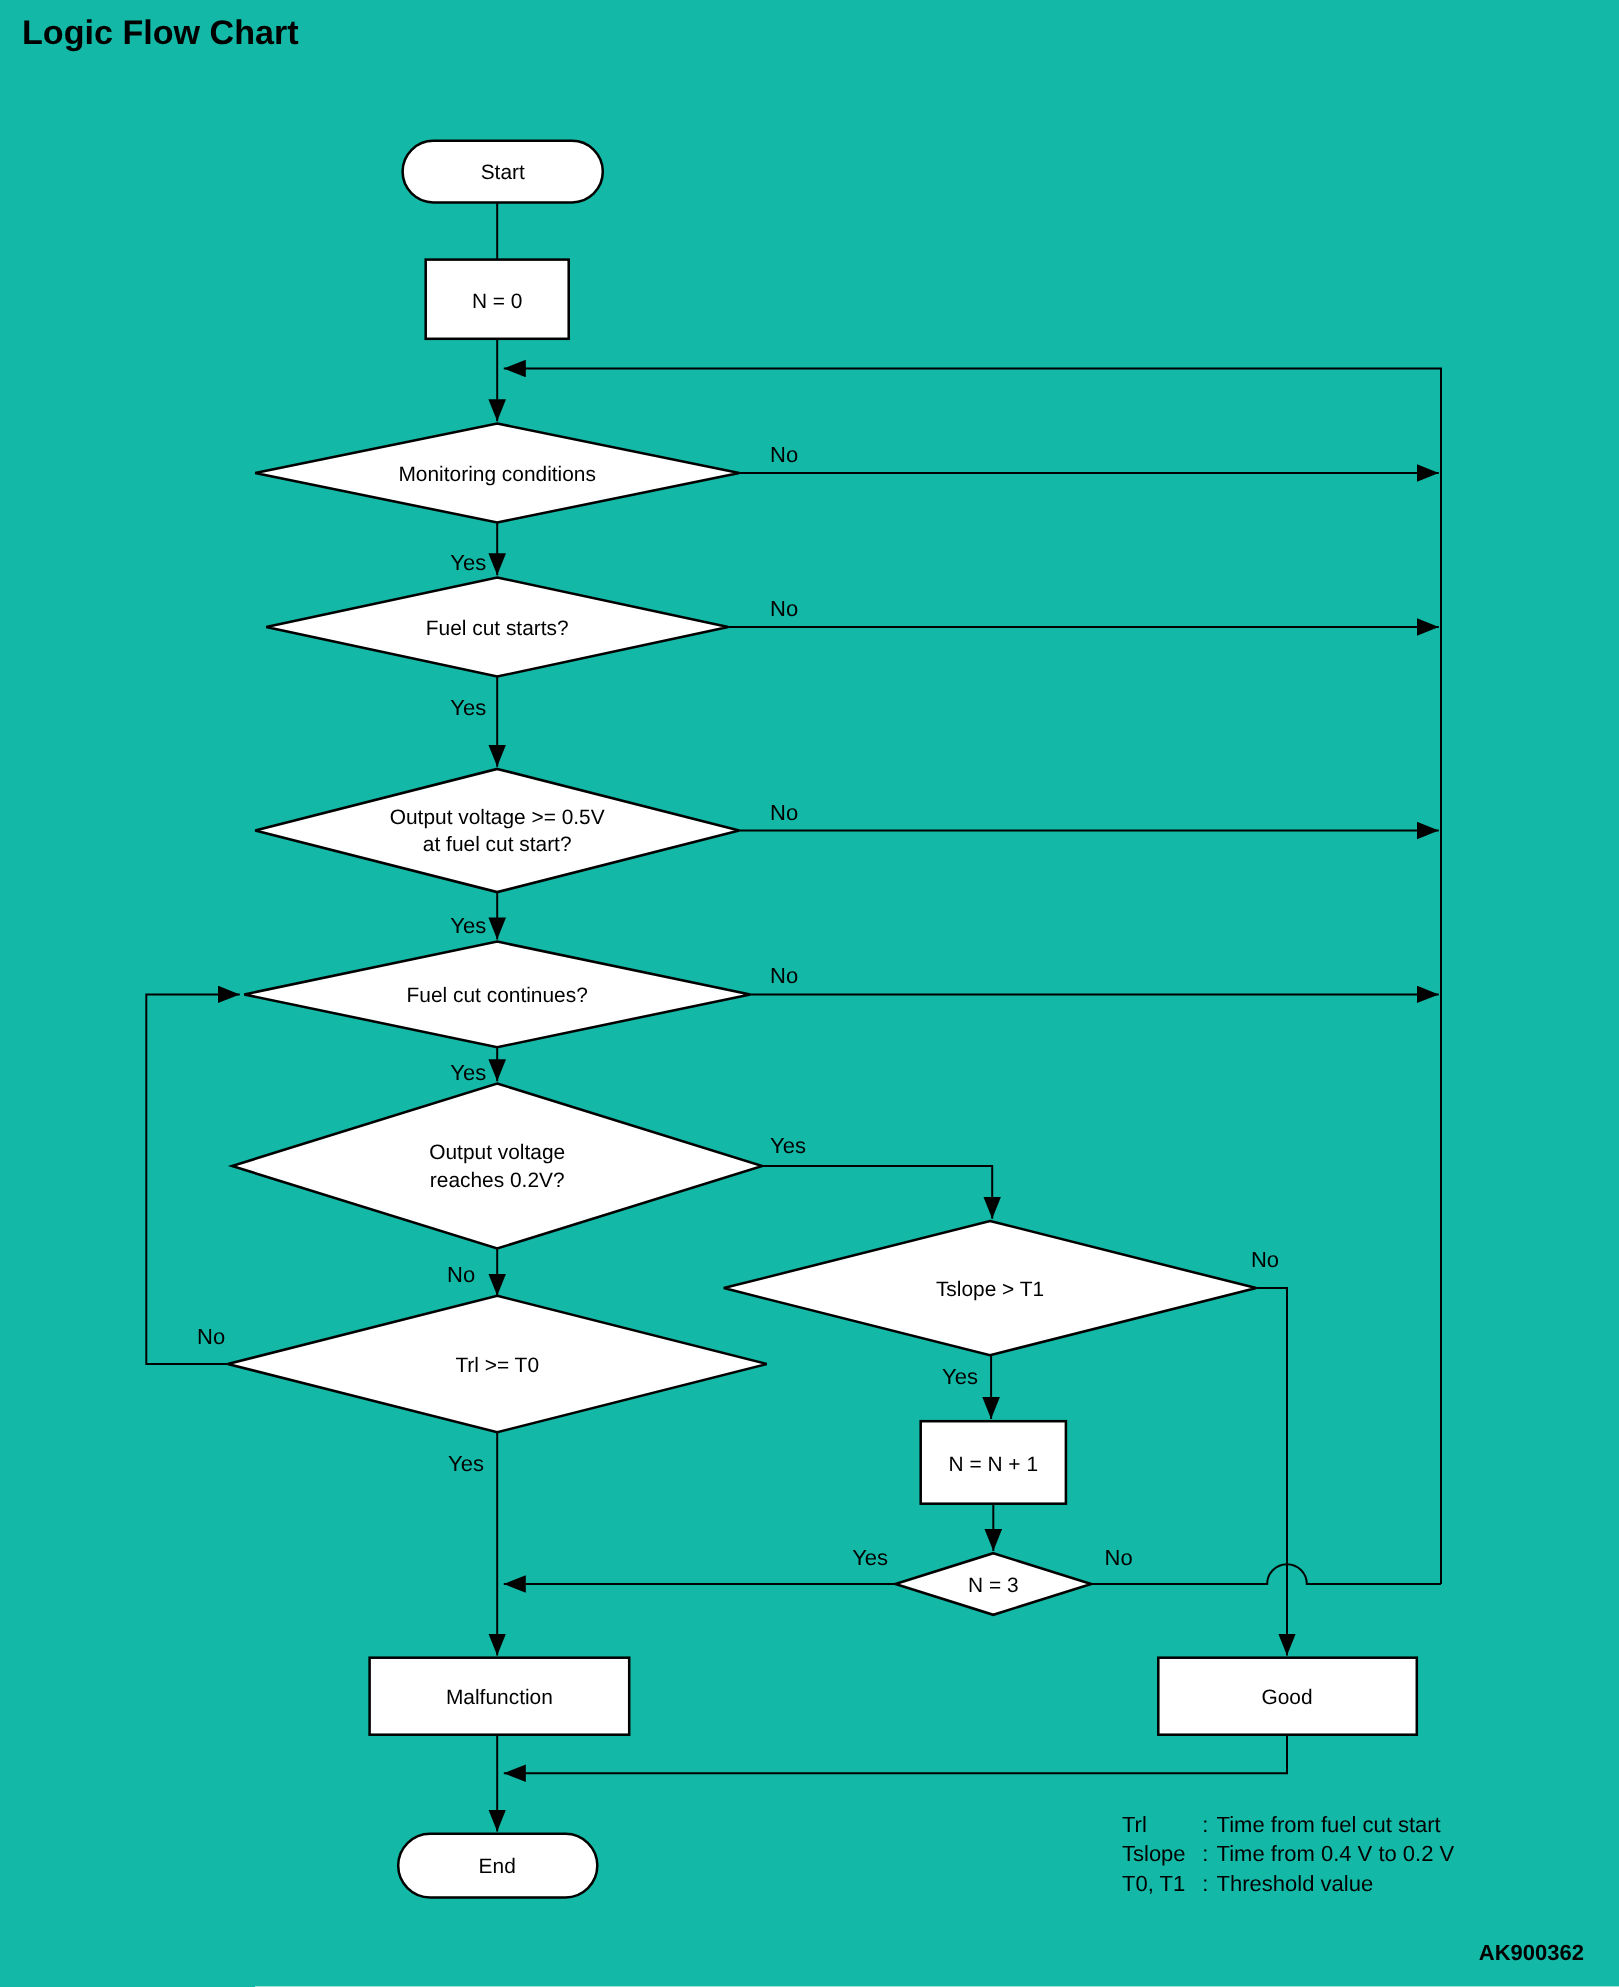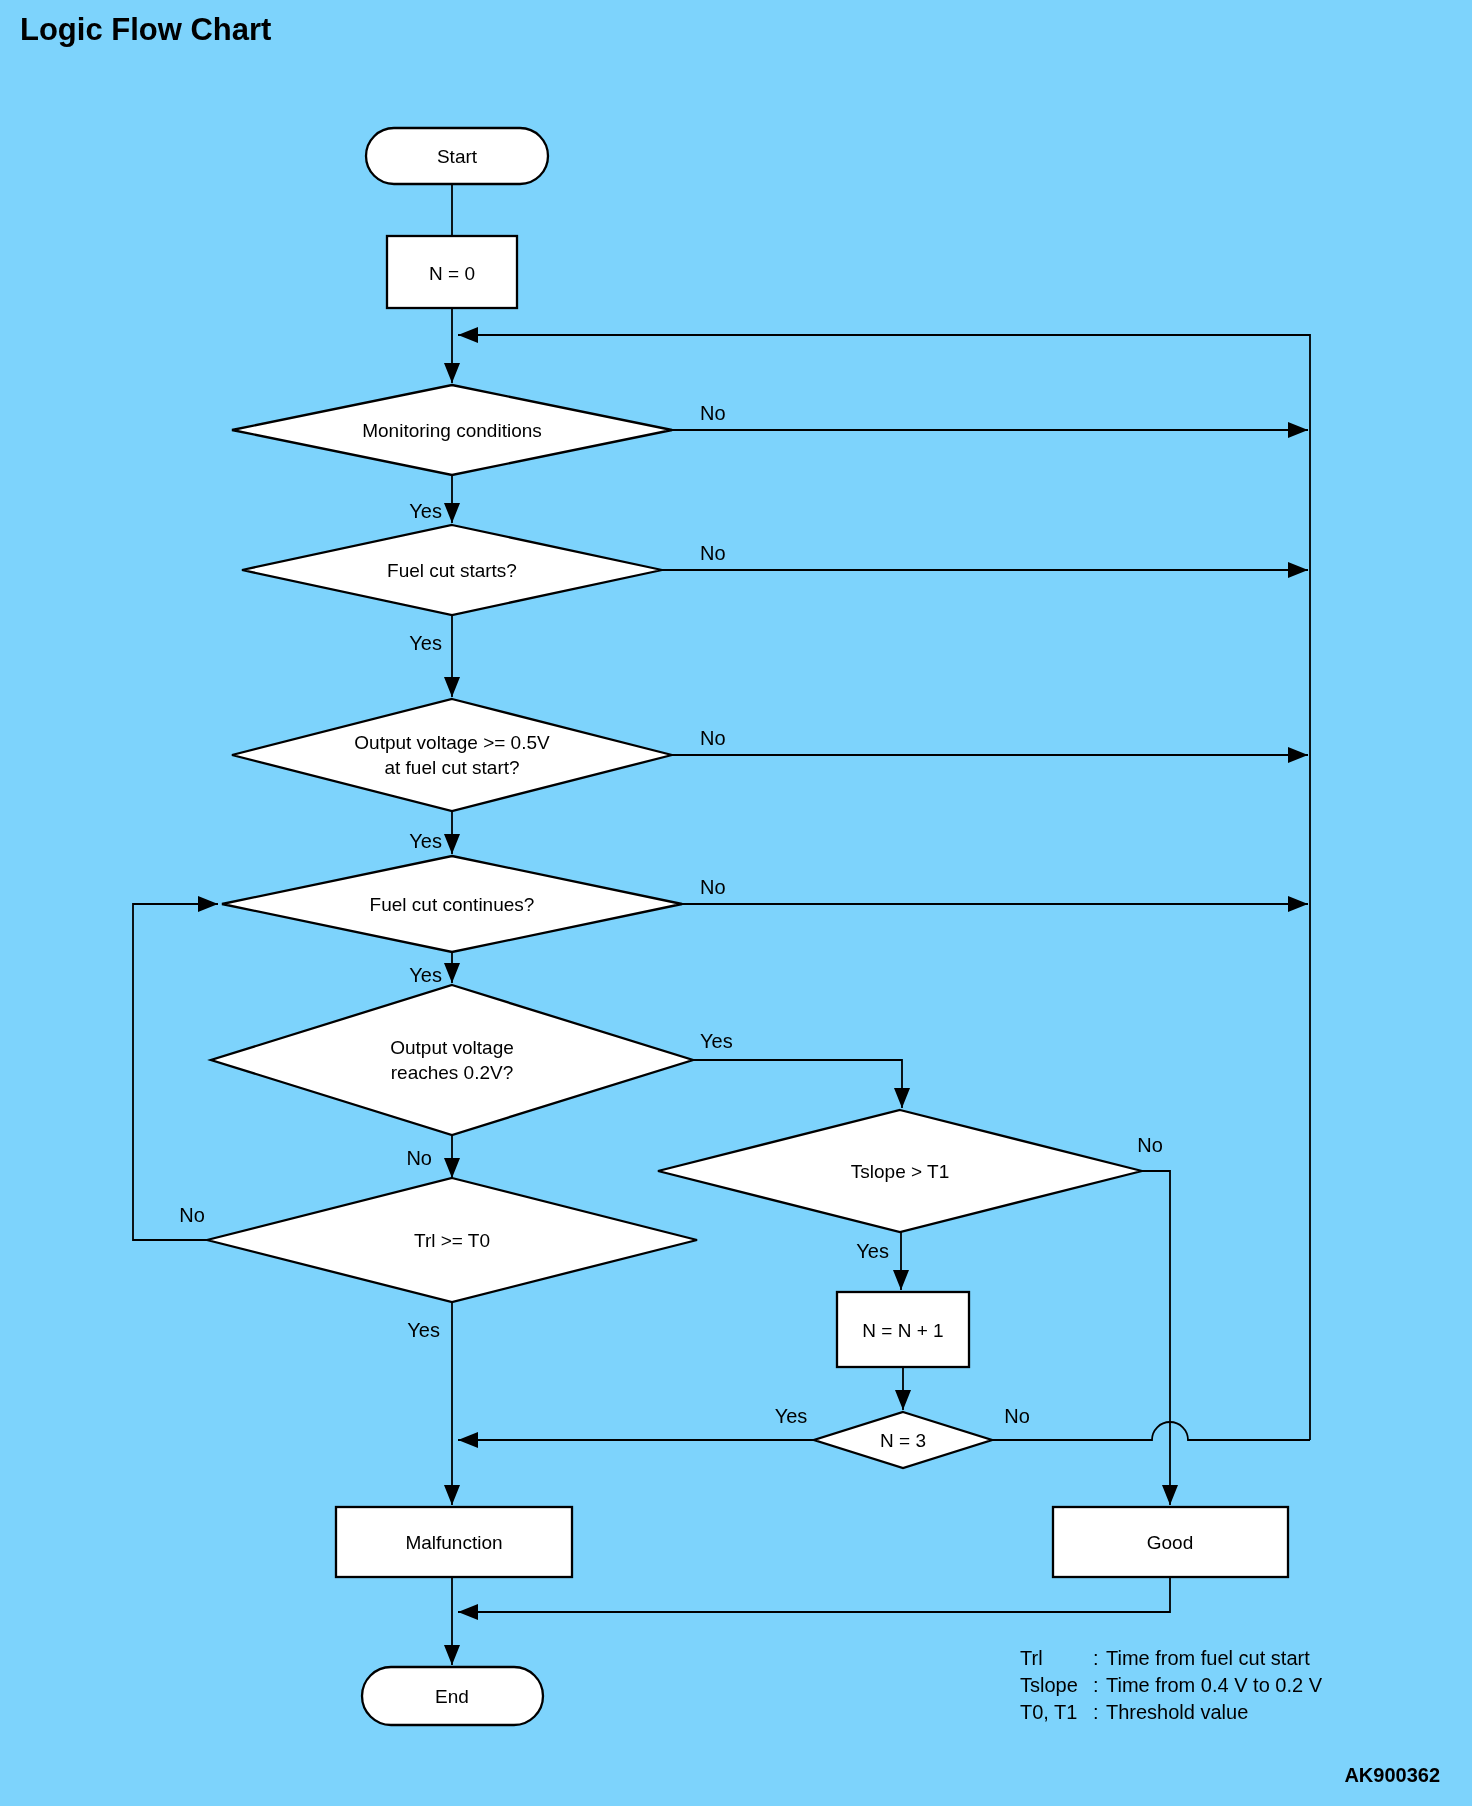--- a/index.html
+++ b/index.html
@@ -1,16 +1,16 @@
 <!DOCTYPE html>
 <html><head>
 <meta charset="utf-8">
 <style>
   html,body{margin:0;padding:0;background:#ffffff;}
-  .page{position:relative;width:1472px;height:1806px;background:#7dd3fc;
+  .page{position:relative;width:1472px;height:1806px;background:#14b8a6;
         font-family:"Liberation Sans", sans-serif;overflow:hidden;}
   svg{position:absolute;left:0;top:0;}
   svg text{fill:#000;font-family:"Liberation Sans", sans-serif;font-size:19px;}
   svg .shape{fill:#ffffff;stroke:#000;stroke-width:2.3px;}
   svg .edge{fill:none;stroke:#000;stroke-width:1.8px;}
   svg .lbl{font-size:20px;}
   svg .title{font-size:31px;font-weight:bold;}
   svg .legend-text{font-size:20px;}
   svg .code{font-size:20px;font-weight:bold;}
 </style>

